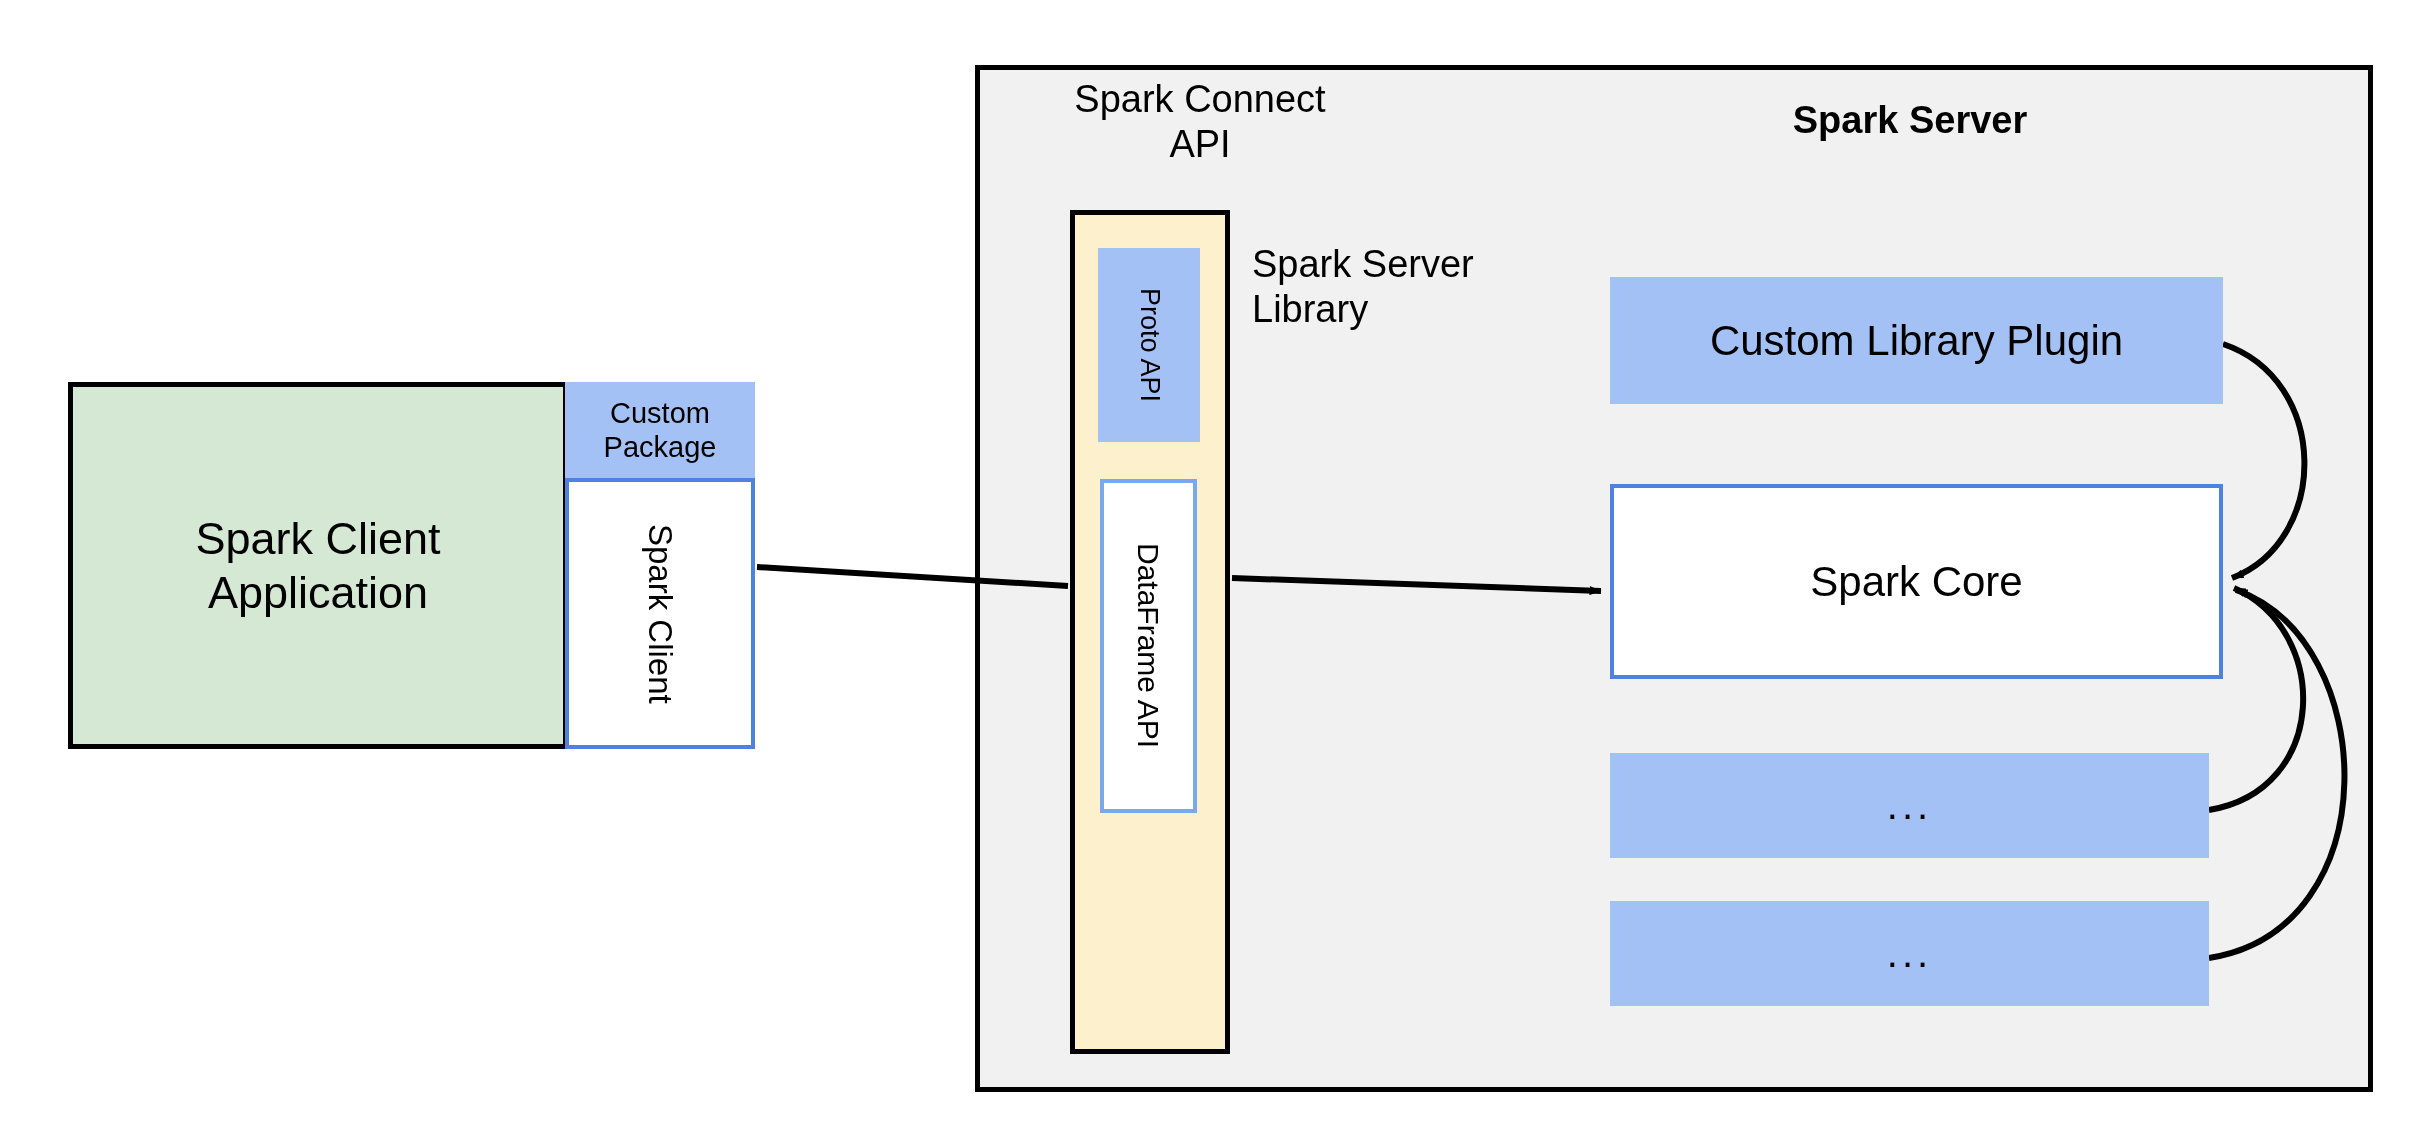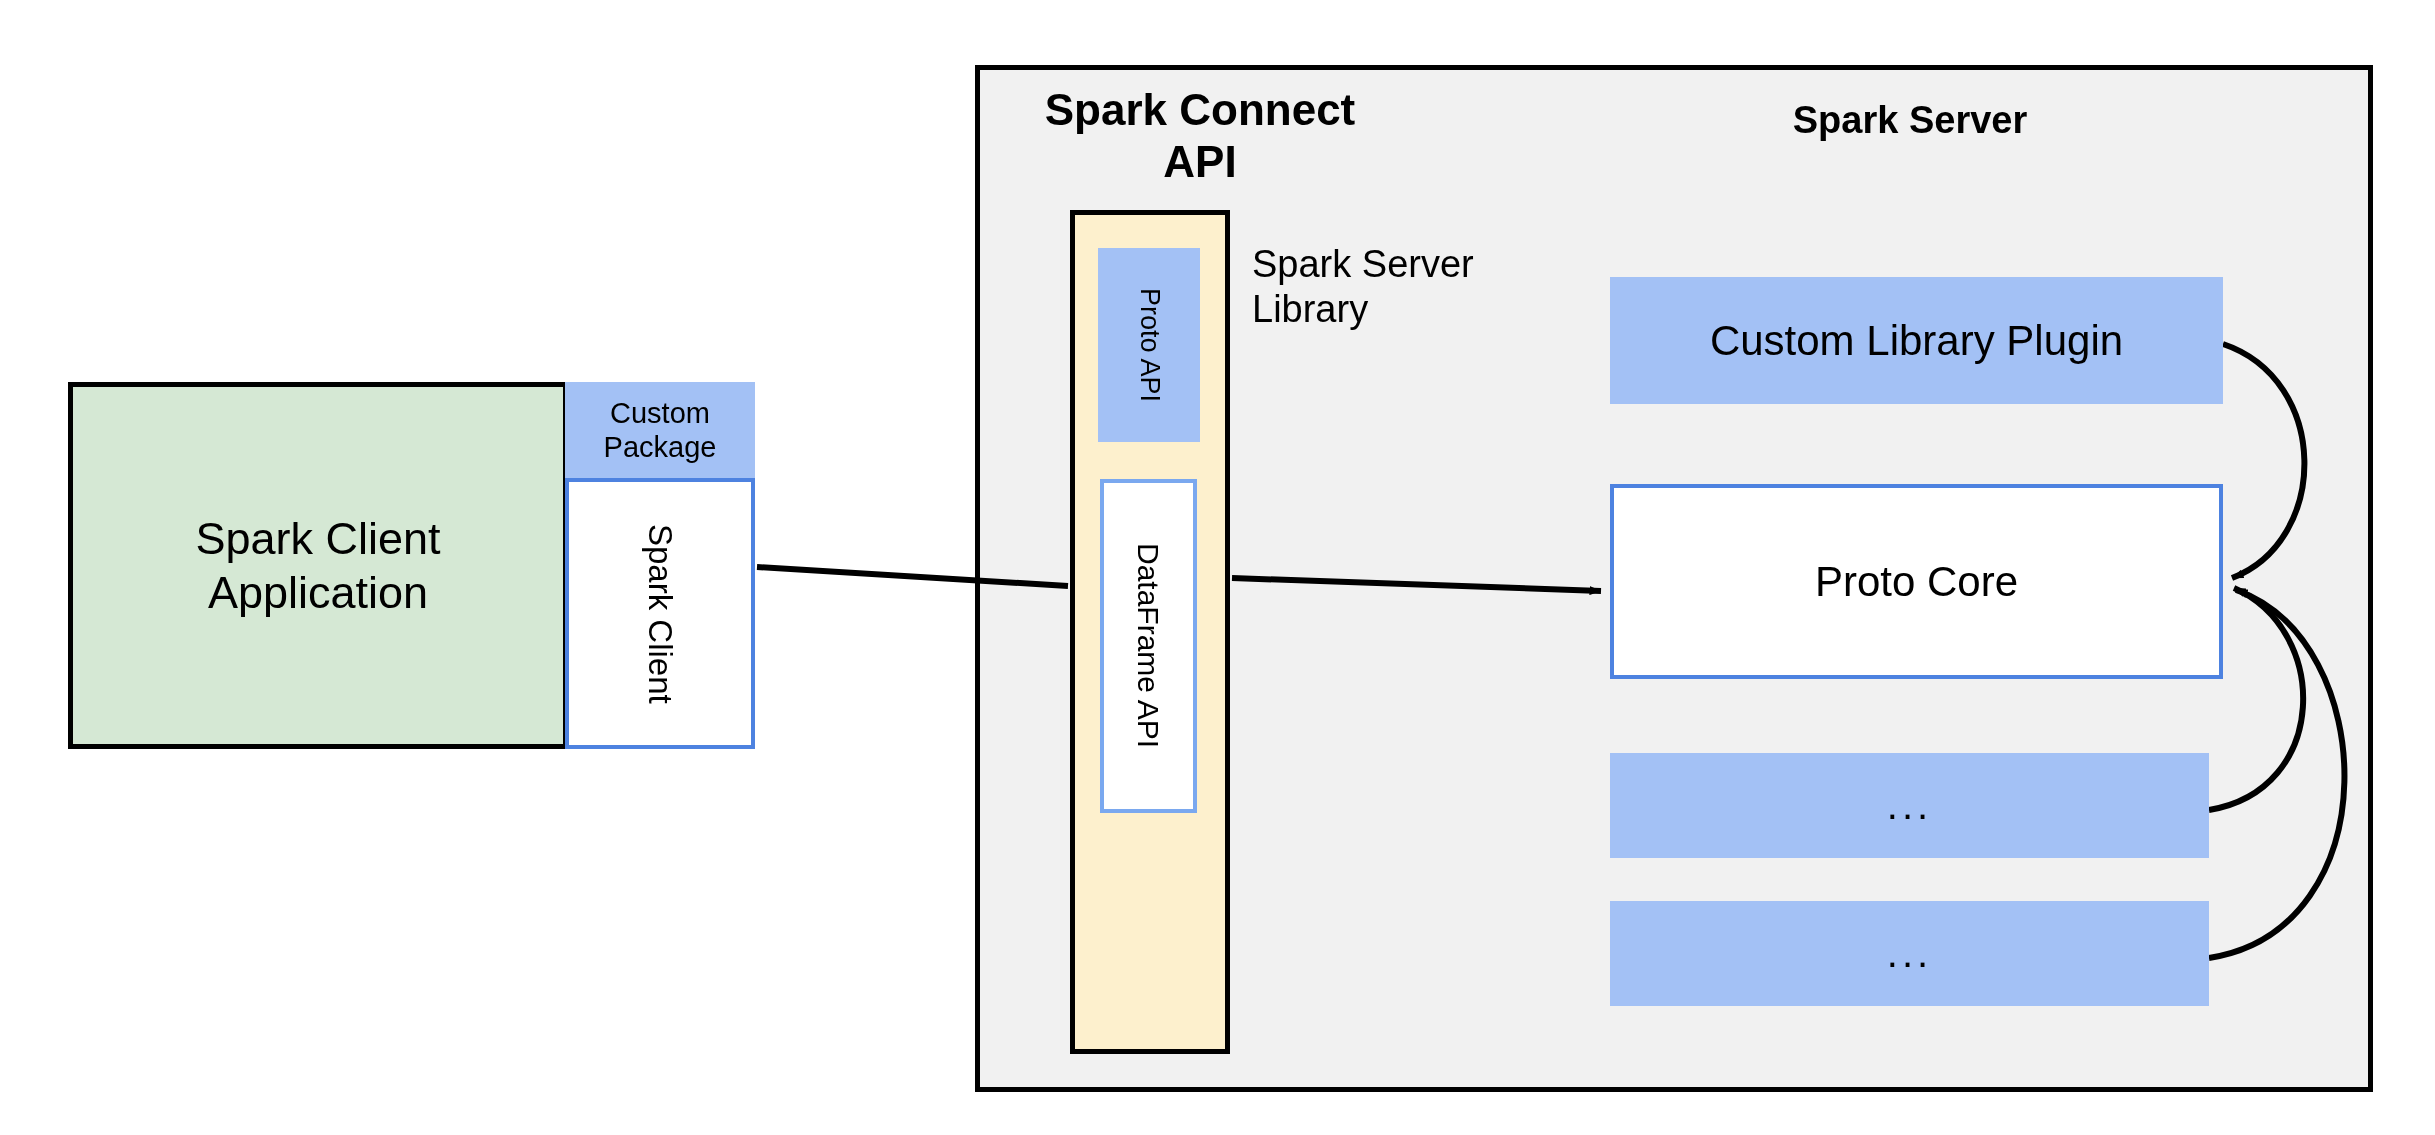--- a/index.html
+++ b/index.html
@@ -78,25 +78,24 @@
     background: #f1f1f1;
     border: 5px solid #000000;
     box-sizing: border-box;
   }
 
   #spark-connect-api-label {
     left: 1020px;
     top: 70px;
     width: 360px;
     height: 105px;
-    font-size: 44px;
+    font-size: 38px;
     display: block;
     text-align: center;
-    padding-top: 14px;
-    font-weight: bold;
+    padding-top: 7px;
   }
   #spark-connect-api-label .lbl { white-space: pre-line; }
 
   #spark-server-title {
     left: 1700px;
     top: 96px;
     width: 420px;
     height: 48px;
     font-size: 38px;
     font-weight: bold;
@@ -263,21 +262,21 @@
 
   <div class="node" id="spark-server-title">
     <span class="lbl">Spark Server</span>
   </div>
 
   <div class="node" id="custom-library-plugin">
     <span class="lbl">Custom Library Plugin</span>
   </div>
 
   <div class="node" id="spark-core">
-    <span class="lbl">Proto Core</span>
+    <span class="lbl">Spark Core</span>
   </div>
 
   <div class="node" id="ellipsis-1">
     <span class="lbl">...</span>
   </div>
 
   <div class="node" id="ellipsis-2">
     <span class="lbl">...</span>
   </div>
 

